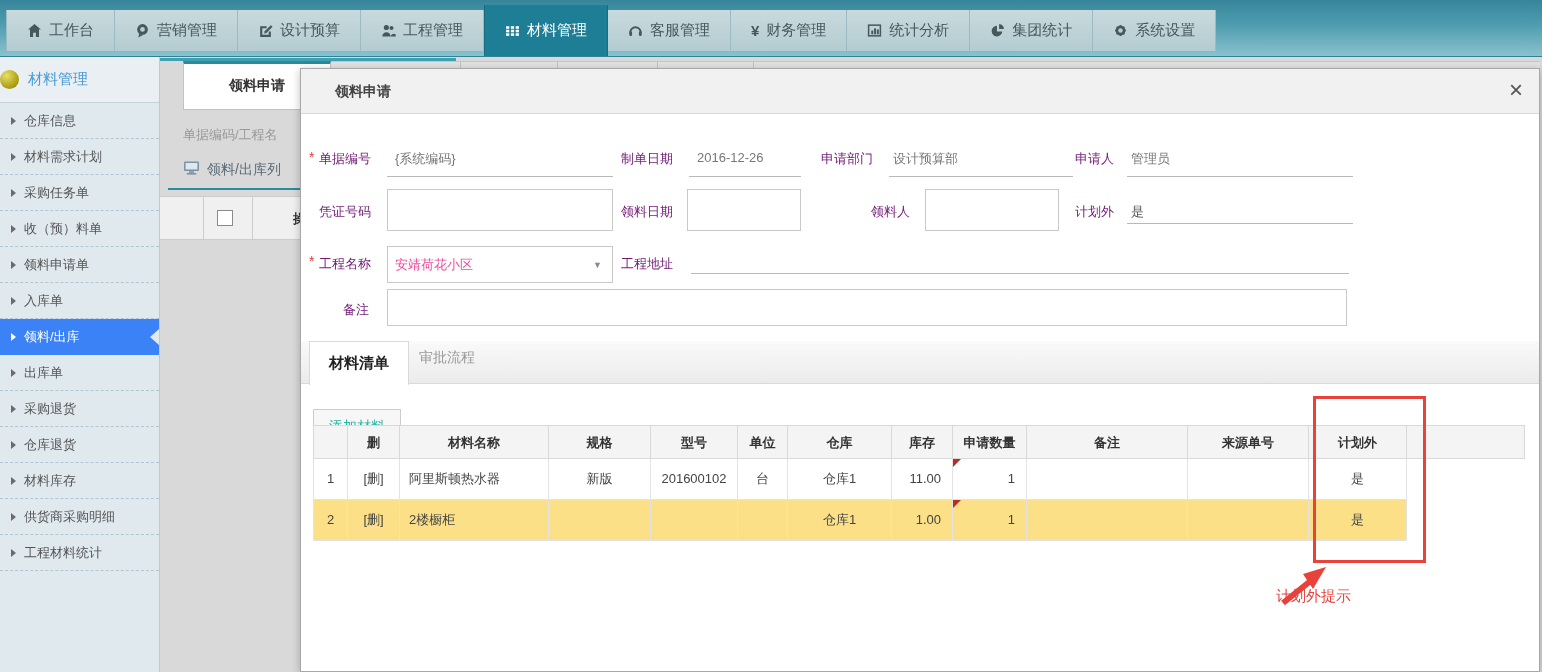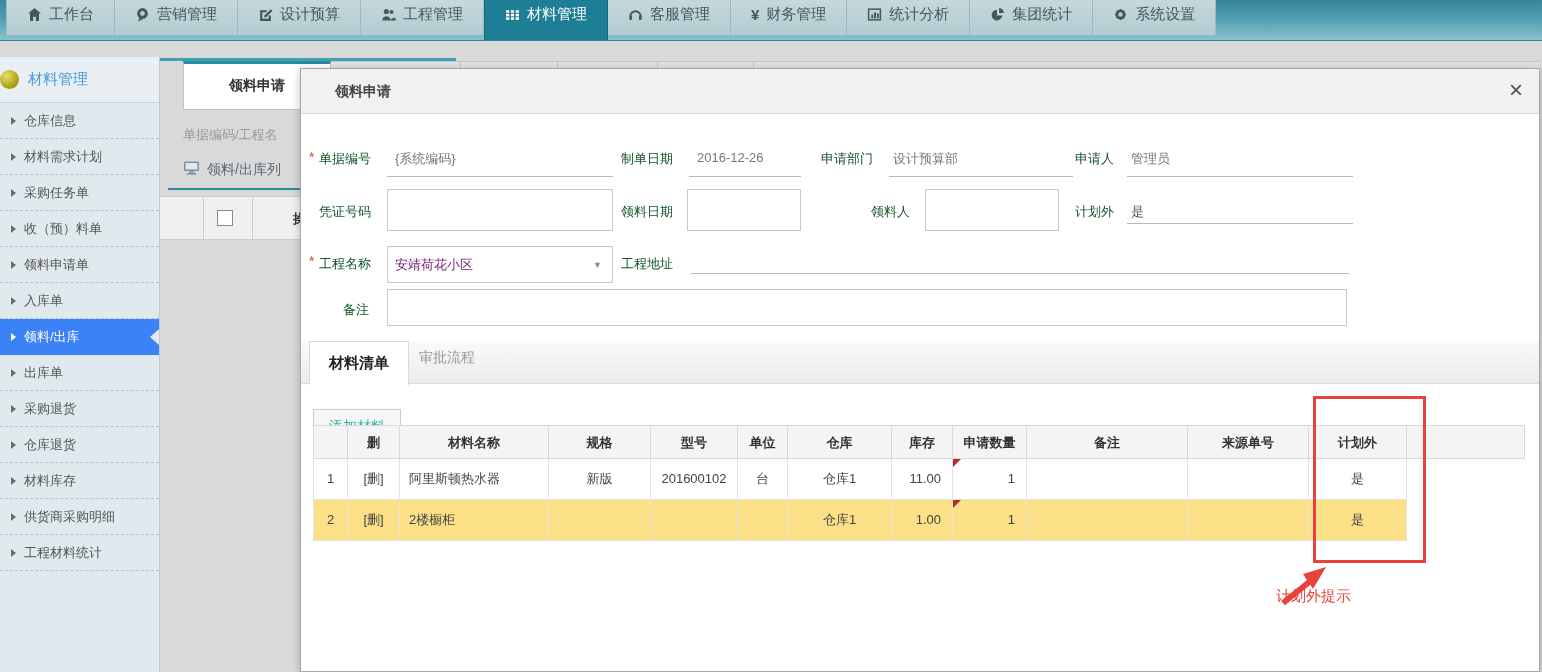--- a/index.html
+++ b/index.html
@@ -1,20 +1,20 @@
 <!DOCTYPE html>
 <html><head>
 <meta charset="utf-8">
 <style>
   * { margin:0; padding:0; box-sizing:border-box; }
   html,body { width:1542px; height:672px; overflow:hidden; }
   body { position:relative; background:#d9d9d9; font-family:"Liberation Sans","DejaVu Sans",sans-serif; color:#444; }
 
   
-  .topbar { position:absolute; left:0; top:0; width:1542px; height:41px;
+  .topbar { position:absolute; left:0; top:0; width:1542px; height:57px;
     background:linear-gradient(180deg,#37859a 0%,#4f9db0 45%,#8ac2ce 100%);
     border-bottom:1px solid #2f8396; }
   .nav-tabs { position:absolute; left:6px; bottom:0; display:flex; align-items:flex-end; }
   .nav-tab { height:41px; margin-bottom:5px; padding:0 20px; display:flex; align-items:center; gap:7px;
     background:linear-gradient(180deg,#c9dade,#b3ccd1); color:#47585d; font-size:15px;
     border-right:1px solid #9cbac1; white-space:nowrap; cursor:pointer; }
   .nav-tab:first-child { border-left:1px solid #9cbac1; }
   .nav-tab.active { height:51px; margin-bottom:0; background:#1d7e95; color:#fff;
     border-left:1px solid #166d82; border-right:1px solid #166d82; }
   .nav-tab svg { width:15px; height:15px; fill:currentColor; flex:none; }
@@ -58,21 +58,21 @@
 
   
   .modal { position:absolute; left:300px; top:68px; width:1240px; height:604px; background:#fff;
     border:1px solid #a8a8a8; box-shadow:0 2px 8px rgba(0,0,0,.25); }
   .modal-header { position:absolute; left:0; top:0; width:100%; height:45px; background:#f1f1f1;
     border-bottom:1px solid #d8d8d8; }
   .modal-title { position:absolute; left:34px; top:0; line-height:45px; font-size:14px; font-weight:bold; color:#444; }
   .modal-close { position:absolute; right:16px; top:7px; font-size:24px; color:#555; cursor:pointer;
     font-weight:normal; line-height:1.2; }
 
-  .lbl { position:absolute; font-size:13px; color:#14532d; white-space:nowrap; }
+  .lbl { position:absolute; font-size:13px; color:#701a75; white-space:nowrap; }
   .val { position:absolute; font-size:13px; color:#777; white-space:nowrap; }
   .star { position:absolute; color:#e03a2f; font-size:14px; }
   .uline { position:absolute; height:1px; background:#b9b9b9; }
   .ibox { position:absolute; background:#fff; border:1px solid #c9c9c9; }
   .ddcaret { position:absolute; font-size:9px; color:#8a8a8a; }
 
   .mtab-strip { position:absolute; left:0; top:272px; width:1238px; height:43px;
     background:linear-gradient(180deg,#fafafa,#ebebeb); border-bottom:1px solid #d9d9d9; }
   .mtab1 { position:absolute; left:8px; top:272px; width:100px; height:44px; background:#fff;
     border:1px solid #d9d9d9; border-bottom:none; z-index:2; text-align:center; line-height:42px;
@@ -315,21 +315,21 @@
   <div class="ibox" style="left:386px;top:120px;width:114px;height:42px"></div>
   <span class="lbl" style="left:570px;top:134px">领料人</span>
   <div class="ibox" style="left:624px;top:120px;width:134px;height:42px"></div>
   <span class="lbl" style="left:774px;top:134px">计划外</span>
   <span class="val" style="left:830px;top:134px;color:#555">是</span>
   <div class="uline" style="left:826px;top:154px;width:226px"></div>
 
   <span class="star" style="left:8px;top:184px">*</span>
   <span class="lbl" style="left:18px;top:186px">工程名称</span>
   <div class="ibox" style="left:86px;top:177px;width:226px;height:37px"></div>
-  <span class="val" style="left:94px;top:187px;color:#701a75">安靖荷花小区</span>
+  <span class="val" style="left:94px;top:187px;color:#ec4899">安靖荷花小区</span>
   <span class="ddcaret" style="left:292px;top:191px">▼</span>
   <span class="lbl" style="left:320px;top:186px">工程地址</span>
   <div class="uline" style="left:390px;top:204px;width:658px"></div>
 
   <span class="lbl" style="left:42px;top:232px">备注</span>
   <div class="ibox" style="left:86px;top:220px;width:960px;height:37px"></div>
 
   <div class="mtab-strip"></div>
   <div class="mtab1">材料清单</div>
   <div class="mtab2">审批流程</div>

